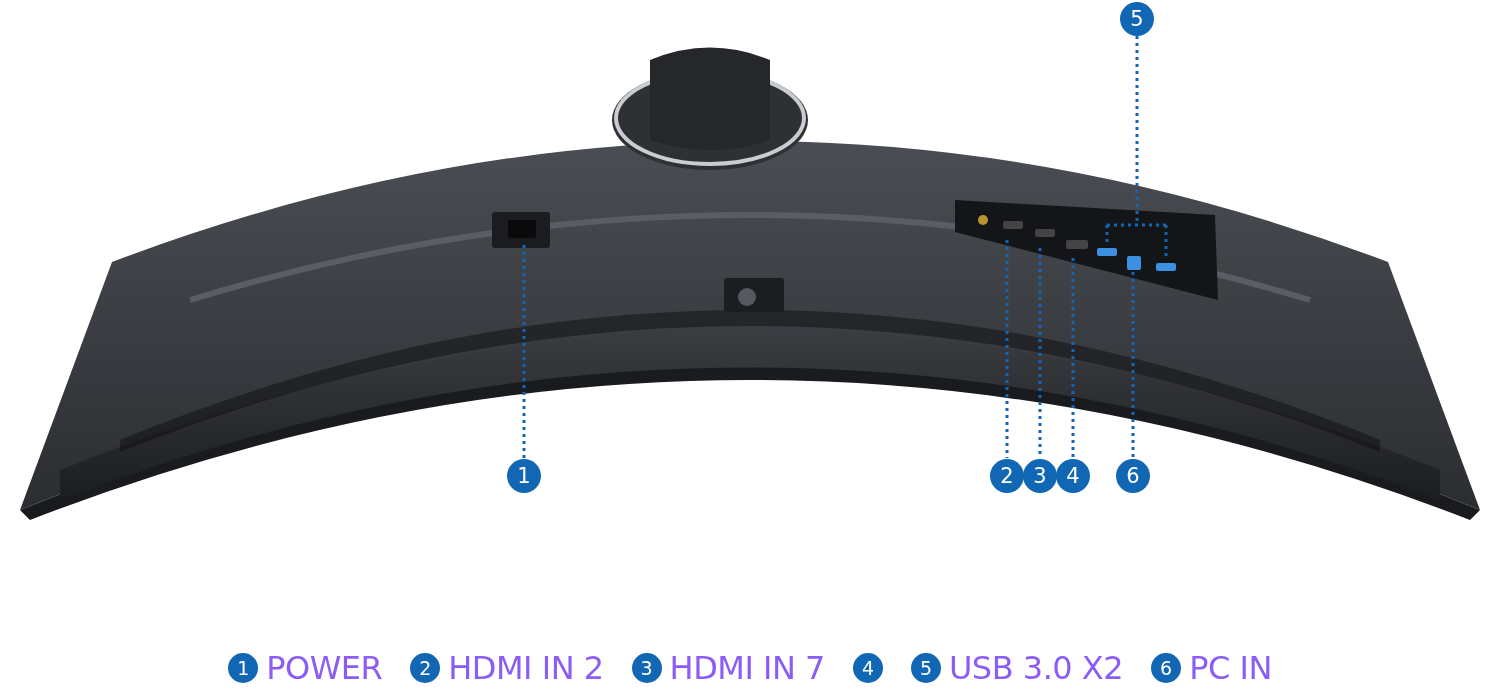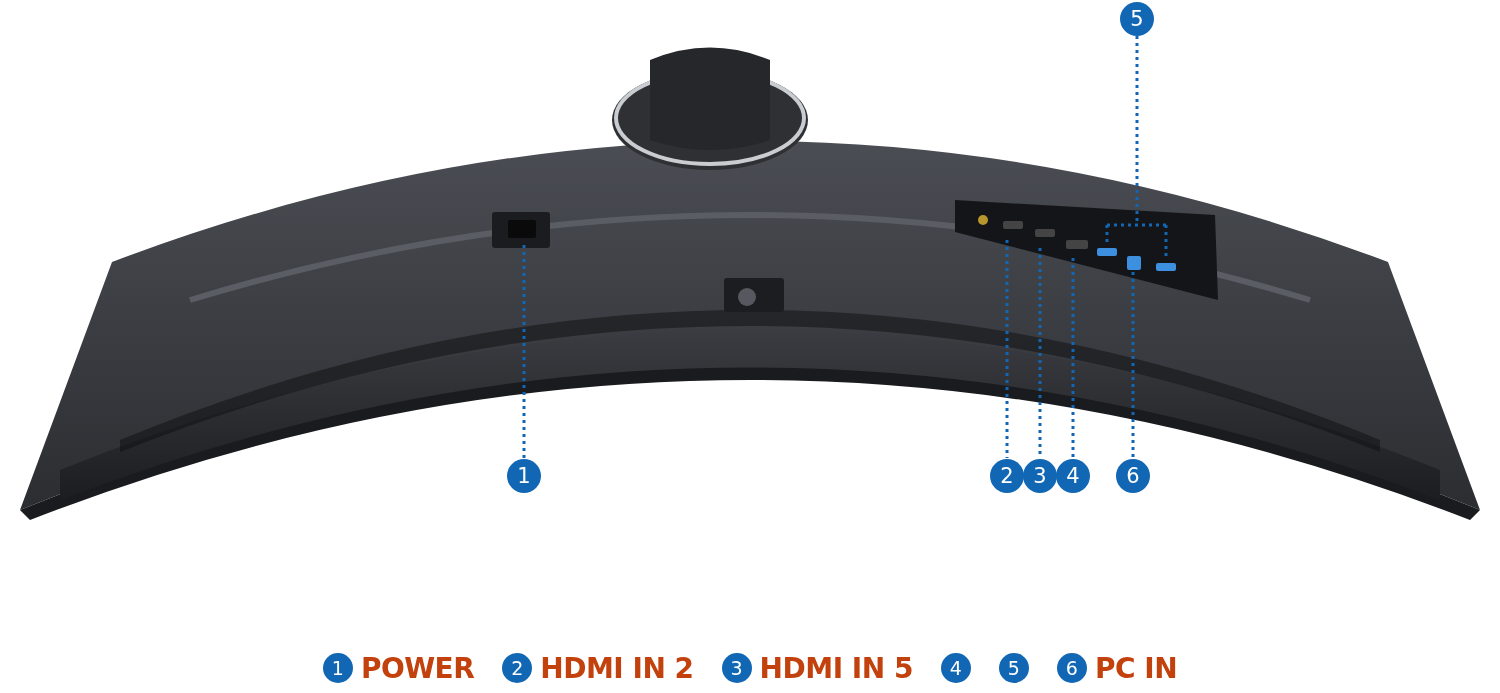--- a/index.html
+++ b/index.html
@@ -3,21 +3,21 @@
 <meta charset="utf-8">
 <style>
   html,body{margin:0;padding:0;background:#ffffff;}
   body{width:1500px;height:693px;position:relative;overflow:hidden;font-family:"DejaVu Sans",sans-serif;}
   #stage{position:absolute;left:0;top:0;width:1500px;height:693px;}
   .badge{position:absolute;width:34px;height:34px;border-radius:50%;background:#1267b4;color:#fff;
     font-family:"DejaVu Sans",sans-serif;font-size:21px;line-height:34px;text-align:center;}
   .legend{position:absolute;left:0;top:648px;width:1500px;height:40px;display:flex;justify-content:center;align-items:center;gap:28px;}
   .legend-item{display:flex;align-items:center;gap:8px;}
   .lbadge{width:30px;height:30px;border-radius:50%;background:#1267b4;color:#fff;font-size:19px;line-height:30px;text-align:center;font-family:"DejaVu Sans",sans-serif;}
-  .ltext{font-family:"DejaVu Sans",sans-serif;font-size:28px;color:#c2410c;letter-spacing:-0.5px;font-weight:bold;}
+  .ltext{font-family:"DejaVu Sans",sans-serif;font-size:32px;color:#8b5cf6;letter-spacing:-0.5px;}
 </style>
 </head>
 <body>
 
 <div id="stage">
   <svg width="1500" height="693" viewBox="0 0 1500 693">
     <defs>
       <linearGradient id="bodyGrad" x1="0" y1="0" x2="0" y2="1">
         <stop offset="0" stop-color="#4a4d53"></stop>
         <stop offset="1" stop-color="#2b2d31"></stop>
@@ -83,25 +83,26 @@
   <div class="legend-item">
     <span class="lbadge">1</span>
     <span class="ltext">POWER</span>
   </div>
   <div class="legend-item">
     <span class="lbadge">2</span>
     <span class="ltext">HDMI IN 2</span>
   </div>
   <div class="legend-item">
     <span class="lbadge">3</span>
-    <span class="ltext">HDMI IN 5</span>
+    <span class="ltext">HDMI IN 7</span>
   </div>
   <div class="legend-item">
     <span class="lbadge">4</span>
   </div>
   <div class="legend-item">
     <span class="lbadge">5</span>
+    <span class="ltext">USB 3.0 X2</span>
   </div>
   <div class="legend-item">
     <span class="lbadge">6</span>
     <span class="ltext">PC IN</span>
   </div>
 </div>
 
 </body></html>

